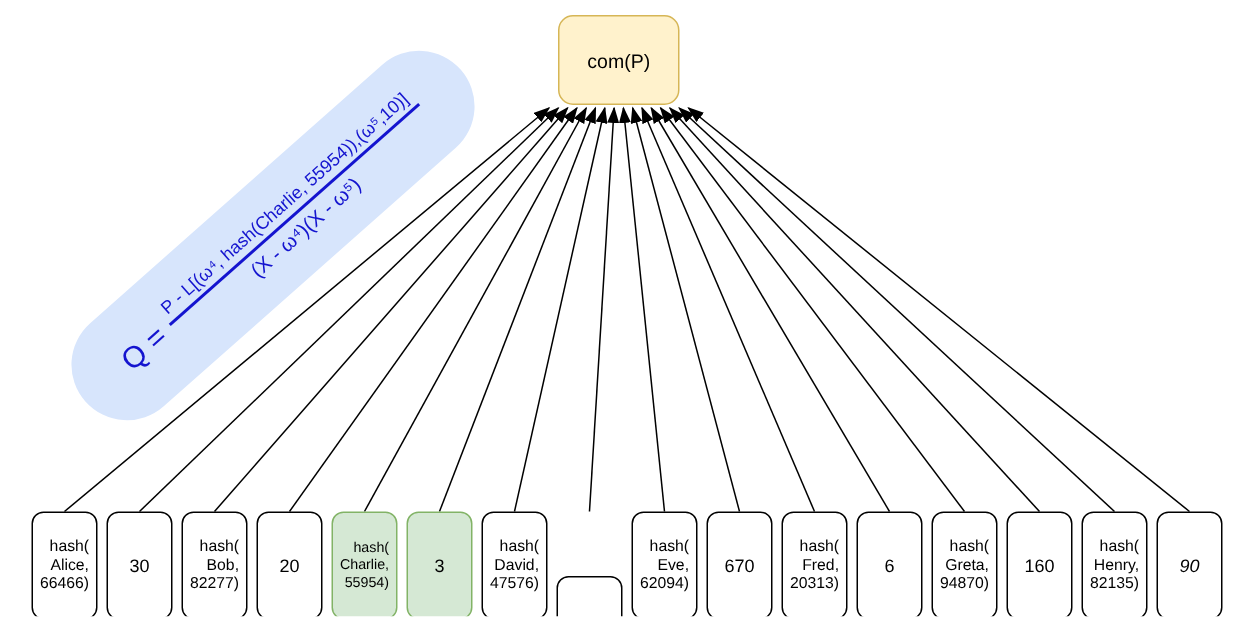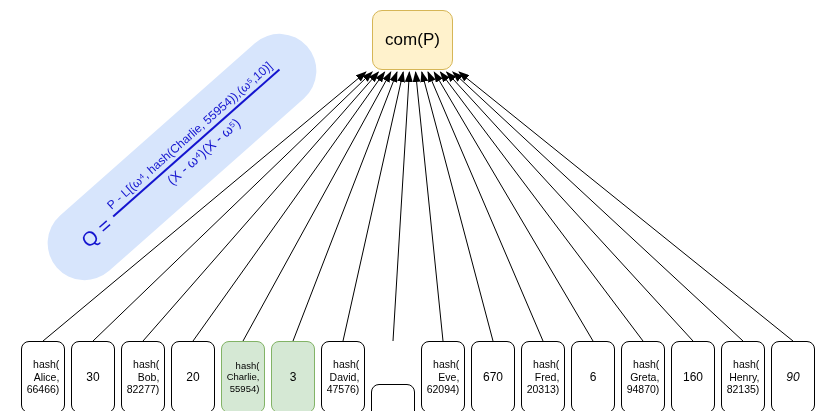--- a/index.html
+++ b/index.html
@@ -21,21 +21,21 @@
   }
   svg.arrows line { stroke: var(--arrow-color, #000); stroke-width: 1; }
   .node {
     position: absolute;
     left: 372px; top: 10px;
     width: 81px; height: 60px;
     background: var(--node-fill, #fff2cc);
     border: 1px solid var(--node-stroke, #d6b656);
     border-radius: 10px;
     display: flex; align-items: center; justify-content: center;
-    font-size: 17px;
+    font-size: 13px;
     z-index: 2;
   }
   .leaf {
     position: absolute;
     top: 341px;
     width: 44px; height: 72px;
     background: var(--leaf-fill, #ffffff);
     border: 1.2px solid var(--leaf-stroke, #000000);
     border-radius: 8px;
     display: flex; align-items: center; justify-content: center;

